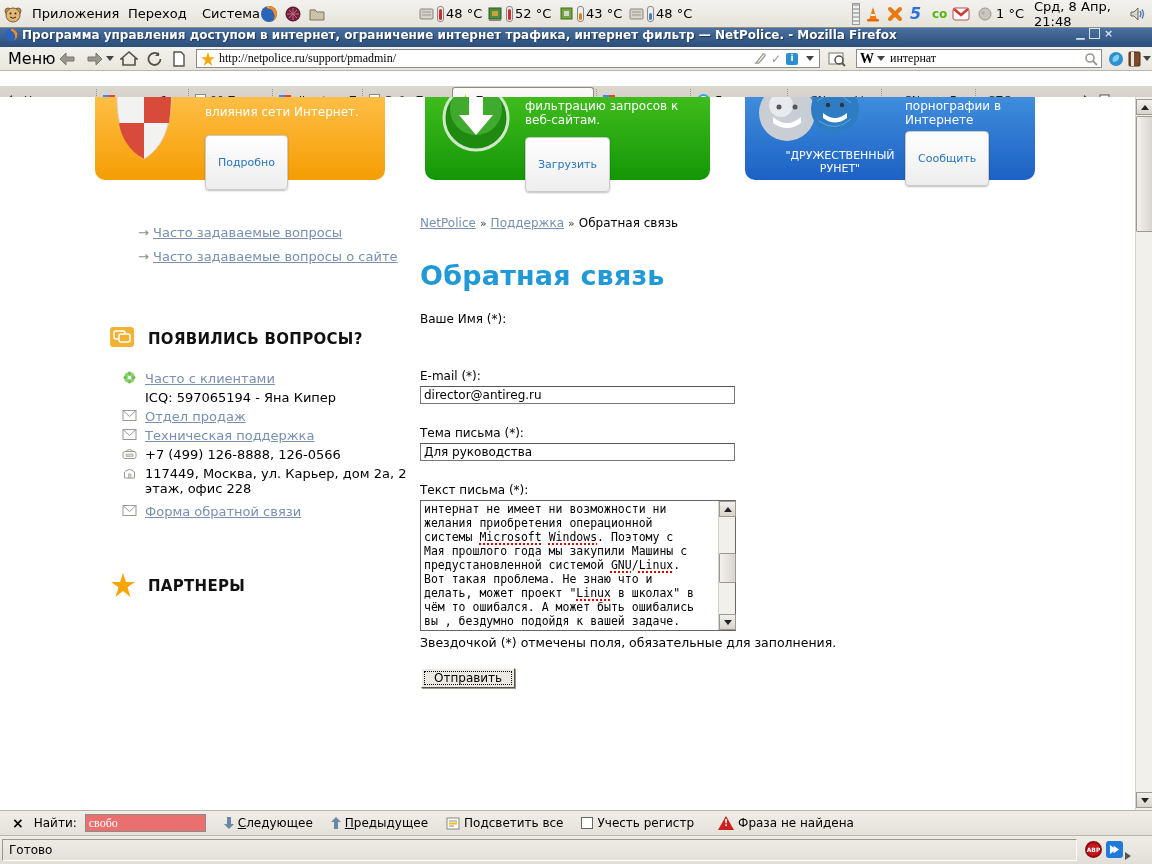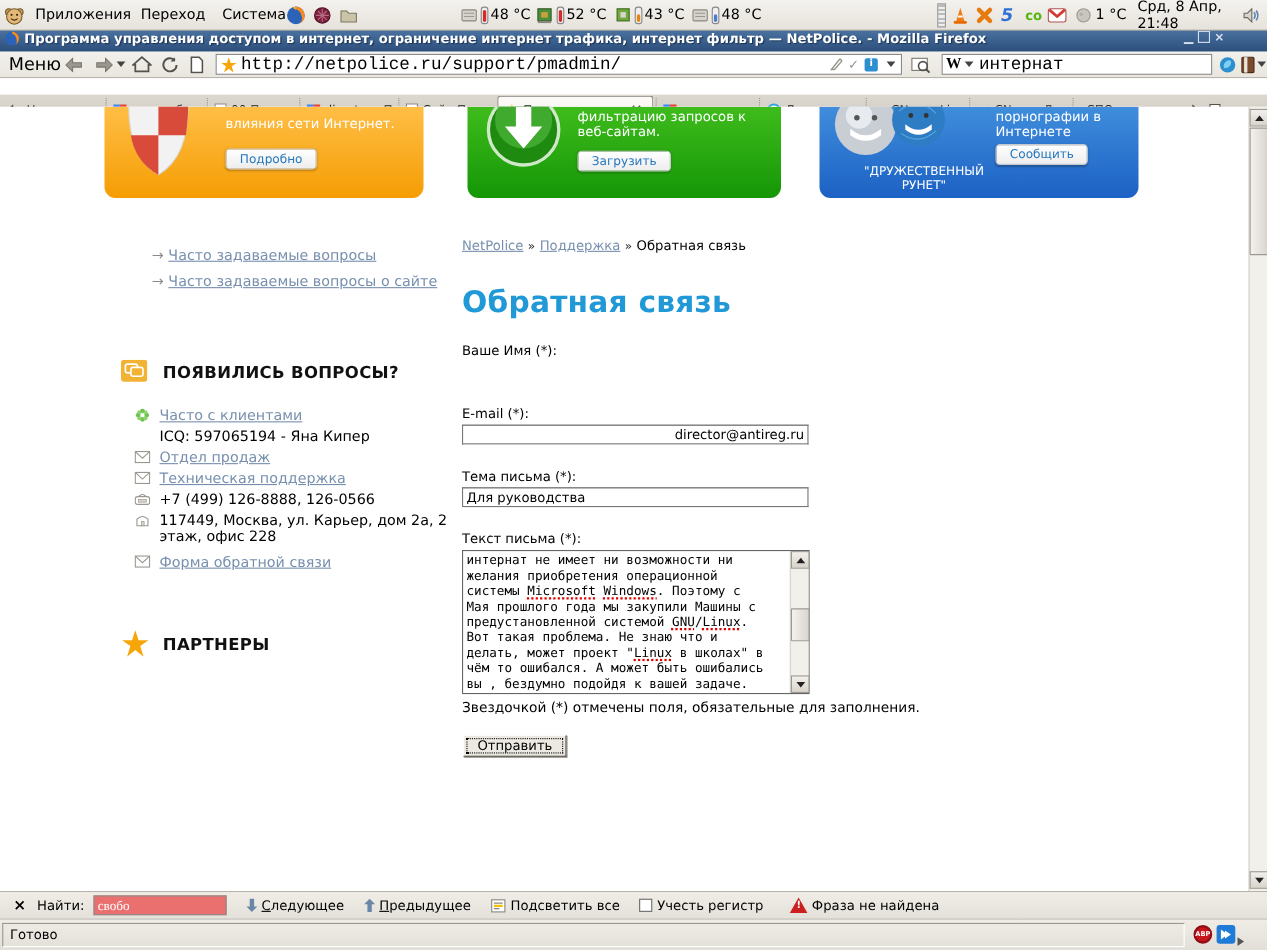--- a/index.html
+++ b/index.html
@@ -28,21 +28,21 @@
   .winbtn { width:13px; height:13px; margin-left:2px; color:#D7E2F0; font-size:11px; line-height:12px; text-align:center; font-weight:bold; }
 
   
   #navbar { position:absolute; left:0; top:47px; width:1152px; height:24px;
     background:linear-gradient(#F3F1EC,#E9E6DF); border-bottom:1px solid #B9B5AD; }
   #navbar > * { position:absolute; top:0; height:23px; display:flex; align-items:center; }
   .accel { display:inline-block; }
   .accel::first-letter { text-decoration:underline; }
   .urlbar, .searchbar { background:#fff; border:1px solid #8B8B8B; height:19px !important; top:2px !important;
     font-size:12px; display:flex; align-items:center; }
-  .urlbar input, .searchbar input { border:none; outline:none; font-size:16px; font-family:Liberation Mono, monospace; flex:1; height:15px; }
+  .urlbar input, .searchbar input { border:none; outline:none; font-size:12px; font-family:Liberation Serif, serif; flex:1; height:15px; }
   .dd-arrow { width:0; height:0; border-left:4px solid transparent; border-right:4px solid transparent; border-top:5px solid #444; }
 
   
   #tabbar { position:absolute; left:0; top:71px; width:1152px; height:26px;
     background:linear-gradient(#DCD8D0,#CFCBC2); border-bottom:1px solid #A9A59D;margin-top:15px; }
   .tab { position:absolute; top:3px; height:23px; display:flex; align-items:center; gap:4px; padding:0 6px;
     font-size:11px; color:#1a1a1a; border-left:1px dotted #9a968e; overflow:hidden; white-space:nowrap; }
   .tab.active { background:linear-gradient(#FCFBF9,#F1EFEA); border:1px solid #8F8B83; border-bottom:none; top:1px; height:25px; border-radius:3px 3px 0 0; }
   .tabscroll { position:absolute; top:5px; width:14px; height:18px; display:flex; align-items:center; justify-content:center; }
   .tri-l { width:0;height:0;border-top:5px solid transparent;border-bottom:5px solid transparent;border-right:6px solid #333; }
@@ -54,21 +54,21 @@
   .i-lo { width:13px; height:13px; border-radius:50%; border:2px solid #35A3DE; color:#1F78B5; font-size:6px; font-weight:bold;
     display:flex; align-items:center; justify-content:center; background:#fff; flex:none;}
   .i-spin { width:12px; height:12px; border:2px solid #888; border-top-color:transparent; border-radius:50%; flex:none;}
   .star5 { color:#F7A60A; font-size:15px; line-height:13px; flex:none;}
   .tabclose { font-size:13px; color:#333; font-weight:bold; padding:0 3px; }
 
   
   #content { position:absolute; left:0; top:97px; width:1152px; height:713px; background:#fff; overflow:hidden; }
   .banner { position:absolute; top:0; height:83px; border-radius:0 0 10px 10px; color:#fff; font-size:12px; }
   .banner .btn { position:absolute; background:linear-gradient(#fff,#EDEDED); color:#2577BE; border:1px solid #C9C9C9;
-    border-radius:4px; font-size:11px; padding:2px 12px; box-shadow:0 1px 2px rgba(0,0,0,.25); }
+    border-radius:4px; font-size:11px; padding:20px 12px; box-shadow:0 1px 2px rgba(0,0,0,.25); }
   #banner-orange { left:95px; width:290px; background:linear-gradient(#FFBE45,#F59D04); }
   #banner-green  { left:425px; width:285px; background:linear-gradient(#3FBC1C,#149606); }
   #banner-blue   { left:745px; width:290px; background:linear-gradient(#3F8DDC,#1C61C4); }
   .blink { color:#fff; }
 
   a.slate { color:#7890AE; text-decoration:underline; cursor:pointer; }
   .sideheading { font-size:15px; font-weight:bold; color:#111; letter-spacing:.3px; }
   .crumb-sep { color:#333; font-size:11px; margin:0 4px; }
   h1#page-h1 { color:#2199D6; font-size:27px; font-weight:bold; letter-spacing:.2px; }
   .flabel { font-size:12px; color:#000; }
@@ -531,21 +531,21 @@
 
   <div class="abs" style="left:420px;top:119px;font-size:12px">
     <a class="slate">NetPolice</a><span class="crumb-sep">»</span><a class="slate">Поддержка</a><span class="crumb-sep">»</span><span>Обратная связь</span>
   </div>
 
   <h1 id="page-h1" class="abs" style="left:420px;top:163px">Обратная связь</h1>
 
   <div class="abs flabel" style="left:420px;top:215px">Ваше Имя (*):</div>
 
   <div class="abs flabel" style="left:420px;top:272px">E-mail (*):</div>
-  <input class="finput" style="left: 420px; top: 289px; text-align: right;" value="director@antireg.ru">
+  <input class="finput" style="left: 420px; top: 289px;" value="director@antireg.ru">
 
   <div class="abs flabel" style="left:420px;top:329px">Тема письма (*):</div>
   <input class="finput" style="left: 420px; top: 346px;" value="Для руководства">
 
   <div class="abs flabel" style="left:420px;top:386px">Текст письма (*):</div>
   <div id="fake-textarea">интернат не имеет ни возможности ни<br>желания приобретения операционной<br>системы <span class="miss">Microsoft</span> <span class="miss">Windows</span>. Поэтому с<br>Мая прошлого года мы закупили Машины с<br>предустановленной системой <span class="miss">GNU</span>/<span class="miss">Linux</span>.<br>Вот такая проблема. Не знаю что и<br>делать, может проект "<span class="miss">Linux</span> в школах" в<br>чём то ошибался. А может быть ошибались<br>вы , бездумно подойдя к вашей задаче.</div>
 
   <div class="vscroll" style="left:718px;top:404px;height:129px">
     <div class="sbtn" style="top:0">
         <span class="tri-u"></span>

